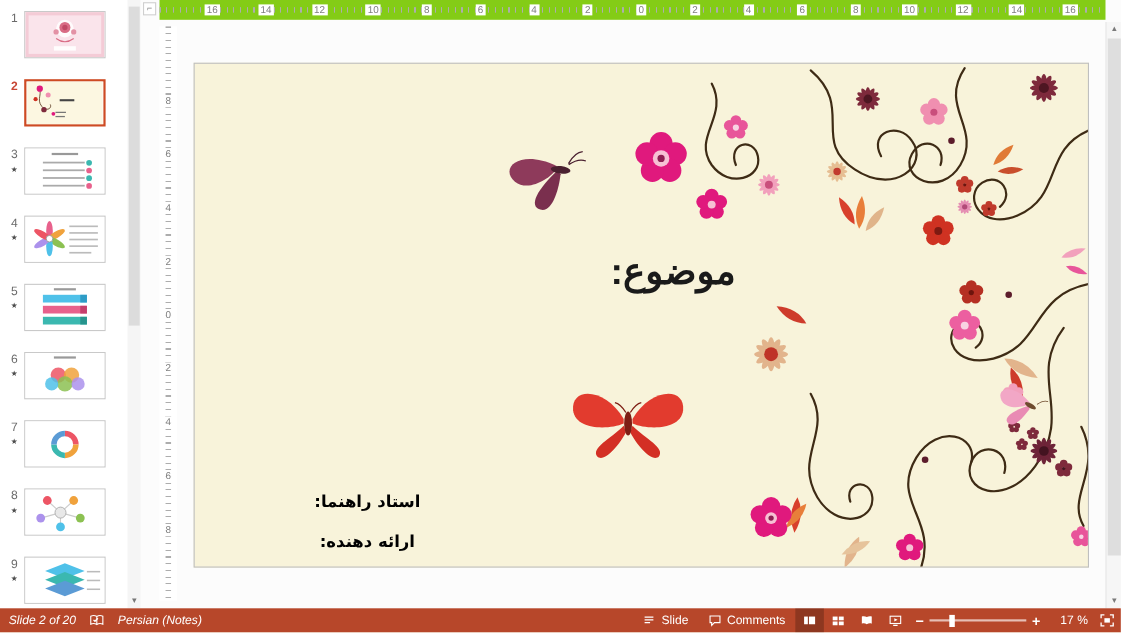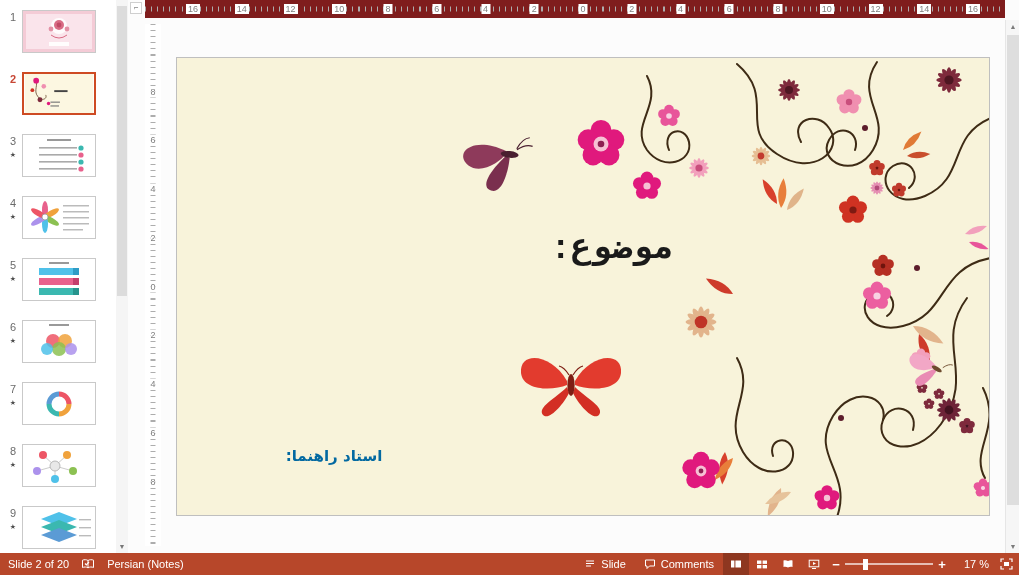--- a/index.html
+++ b/index.html
@@ -21,54 +21,54 @@
   .thumb-box svg{ display:block; width:100%; height:100%; }
   .thumb-row.selected .thumb-box{ border:2px solid #CE4B23; }
   .thumb-row.selected .thumb-num{ color:#C74634; font-weight:bold; }
   .thumb-scrollbar{ position:absolute; left:116px; top:0; width:12px; height:553px; background:#F5F5F5; }
   .thumb-scroll-thumb{ position:absolute; left:1px; top:6px; width:10px; height:290px; background:#DCDCDC; }
   .thumb-scroll-down{ position:absolute; left:0; bottom:0; width:12px; height:12px; color:#777; font-size:7px; line-height:12px; text-align:center; }
 
   
   .editor{ position:absolute; left:128px; top:0; width:877px; height:553px; background:#FCFCFC; }
 
-  .h-ruler{ position:absolute; left:17px; top:0; width:860px; height:18px; background:#7f1d1d; }
+  .h-ruler{ position:absolute; left:17px; top:0; width:860px; height:18px; background:#84cc16; }
   .h-ruler .ticks{ position:absolute; left:0; right:0; top:50%; height:5px; transform:translateY(-50%);
       background:repeating-linear-gradient(to right,#ADADAD 0 1px,transparent 1px 6.1px); }
   .hnum{ position:absolute; top:50%; transform:translate(-50%,-50%); background:#fff; padding:0 2px;
       font-size:9px; color:#7f7f7f; line-height:10px; }
   .tab-selector{ position:absolute; left:2px; top:2px; width:12px; height:12px; border:1px solid #cfcfcf; background:#fff;
       color:#8a8a8a; font-size:8px; line-height:10px; text-align:center; }
 
   .v-ruler{ position:absolute; left:17px; top:24px; width:16px; height:522px; background:#FFFFFF; }
   .v-ruler .ticks{ position:absolute; top:0; bottom:0; left:50%; width:5px; transform:translateX(-50%);
       background:repeating-linear-gradient(to bottom,#ADADAD 0 1px,transparent 1px 6.1px); }
   .vnum{ position:absolute; left:50%; transform:translate(-50%,-50%); background:#fff; padding:1px 0;
       font-size:9px; color:#7f7f7f; line-height:9px; }
 
   .slide{ position:absolute; left:48px; top:57px; width:814px; height:459px; background:#F8F3DA; border:1px solid #BFBFBF; overflow:hidden; }
   .slide svg.floral{ position:absolute; left:0; top:0; width:814px; height:459px; }
   .slide-title{ position:absolute; left:300px; top:168px; width:270px; text-align:center; direction:rtl;
-      font-family:Liberation Mono, monospace; font-size:34px; font-weight:bold; color:#1a1a1a; }
+      font-family:Liberation Sans, sans-serif; font-size:34px; font-weight:bold; color:#1a1a1a; }
   .slide-sub{ position:absolute; left:72px; width:170px; text-align:center; direction:rtl;
-      font-family:"DejaVu Sans", sans-serif; font-size:15px; font-weight:600; color:#0369a1; }
+      font-family:"DejaVu Sans", sans-serif; font-size:15px; font-weight:600; color:#000000; }
   .slide-sub.l1{ top:389px; }
   .slide-sub.l2{ top:425px; }
 
   
   .v-scrollbar{ position:absolute; right:0; top:20px; width:14px; height:533px; background:#F6F6F6; border-left:1px solid #E6E6E6; }
   .v-scroll-arrow{ position:absolute; left:0; width:14px; height:13px; color:#7a7a7a; font-size:7px; line-height:13px; text-align:center; }
   .v-scroll-arrow.up{ top:0; }
   .v-scroll-arrow.down{ bottom:0; }
   .v-scroll-thumb{ position:absolute; left:1px; top:15px; width:12px; height:470px; background:#DEDEDE; }
 
   
   .status-bar{ position:absolute; left:0; bottom:0; width:1019px; height:22px; background:#B7472A; color:#fff;
       display:flex; align-items:center; font-size:11px; }
-  .sb-left{ display:flex; align-items:center; gap:12px; padding-left:8px; }
+  .sb-left{ display:flex; align-items:center; gap:12px; padding-left:8px;font-style:italic; }
   .sb-spacer{ flex:1; }
   .sb-right{ display:flex; align-items:center; height:100%; }
   .sb-btn{ display:flex; align-items:center; gap:5px; padding:0 9px; height:100%; cursor:pointer; }
   .sb-view{ width:26px; height:100%; display:flex; align-items:center; justify-content:center; cursor:pointer; }
   .sb-view.active{ background:rgba(0,0,0,0.22); }
   .sb-zoom-out,.sb-zoom-in{ width:18px; text-align:center; font-size:13px; font-weight:bold; cursor:pointer; }
   .sb-slider{ position:relative; width:88px; height:22px; cursor:pointer; }
   .sb-slider .track{ position:absolute; left:0; right:0; top:50%; height:2px; margin-top:-1px; background:rgba(255,255,255,0.65); }
   .sb-slider .knob{ position:absolute; left:20%; top:50%; width:5px; height:11px; margin-top:-5.5px; background:#fff; }
   .sb-zoom-pct{ width:42px; text-align:right; padding-right:4px; cursor:pointer; }
@@ -484,20 +484,21 @@
         <g transform="translate(759,308) rotate(14) scale(0.7)">
           <path d="M0,0 C-26,-20 -48,-8 -36,6 C-27,16 -7,9 0,2 Z" fill="#F2A7C6"></path>
           <path d="M0,4 C-18,15 -30,28 -20,33 C-11,37 -2,18 2,8 Z" fill="#E98BB4"></path>
           <ellipse cx="3" cy="3" rx="8" ry="3" transform="rotate(16)" fill="#6E4B2E"></ellipse>
           <path d="M10,0 q7,-8 13,-7" stroke="#6E4B2E" stroke-width="1.2" fill="none"></path>
         </g>
       </svg>
 
       <div class="slide-title" dir="rtl">موضوع:</div>
       <div class="slide-sub l1" dir="rtl">استاد راهنما:</div>
+      <div class="slide-sub l2" dir="rtl">ارائه دهنده:</div>
     </div>
   </div>
 
   <div class="v-scrollbar">
     <div class="v-scroll-arrow up">▲</div>
     <div class="v-scroll-thumb"></div>
     <div class="v-scroll-arrow down">▼</div>
   </div>
 
   <div class="status-bar">

